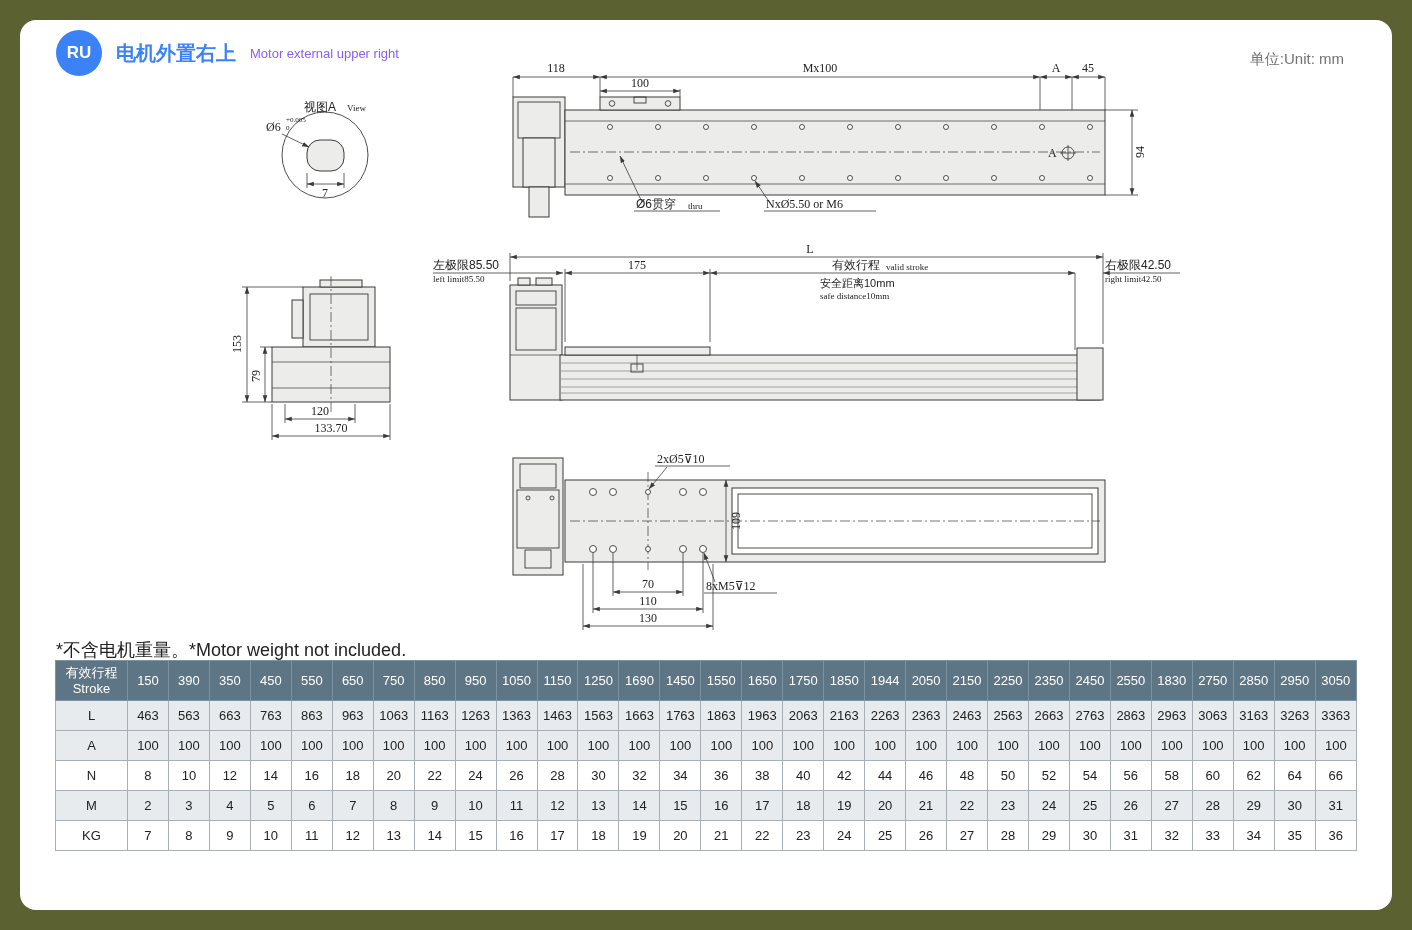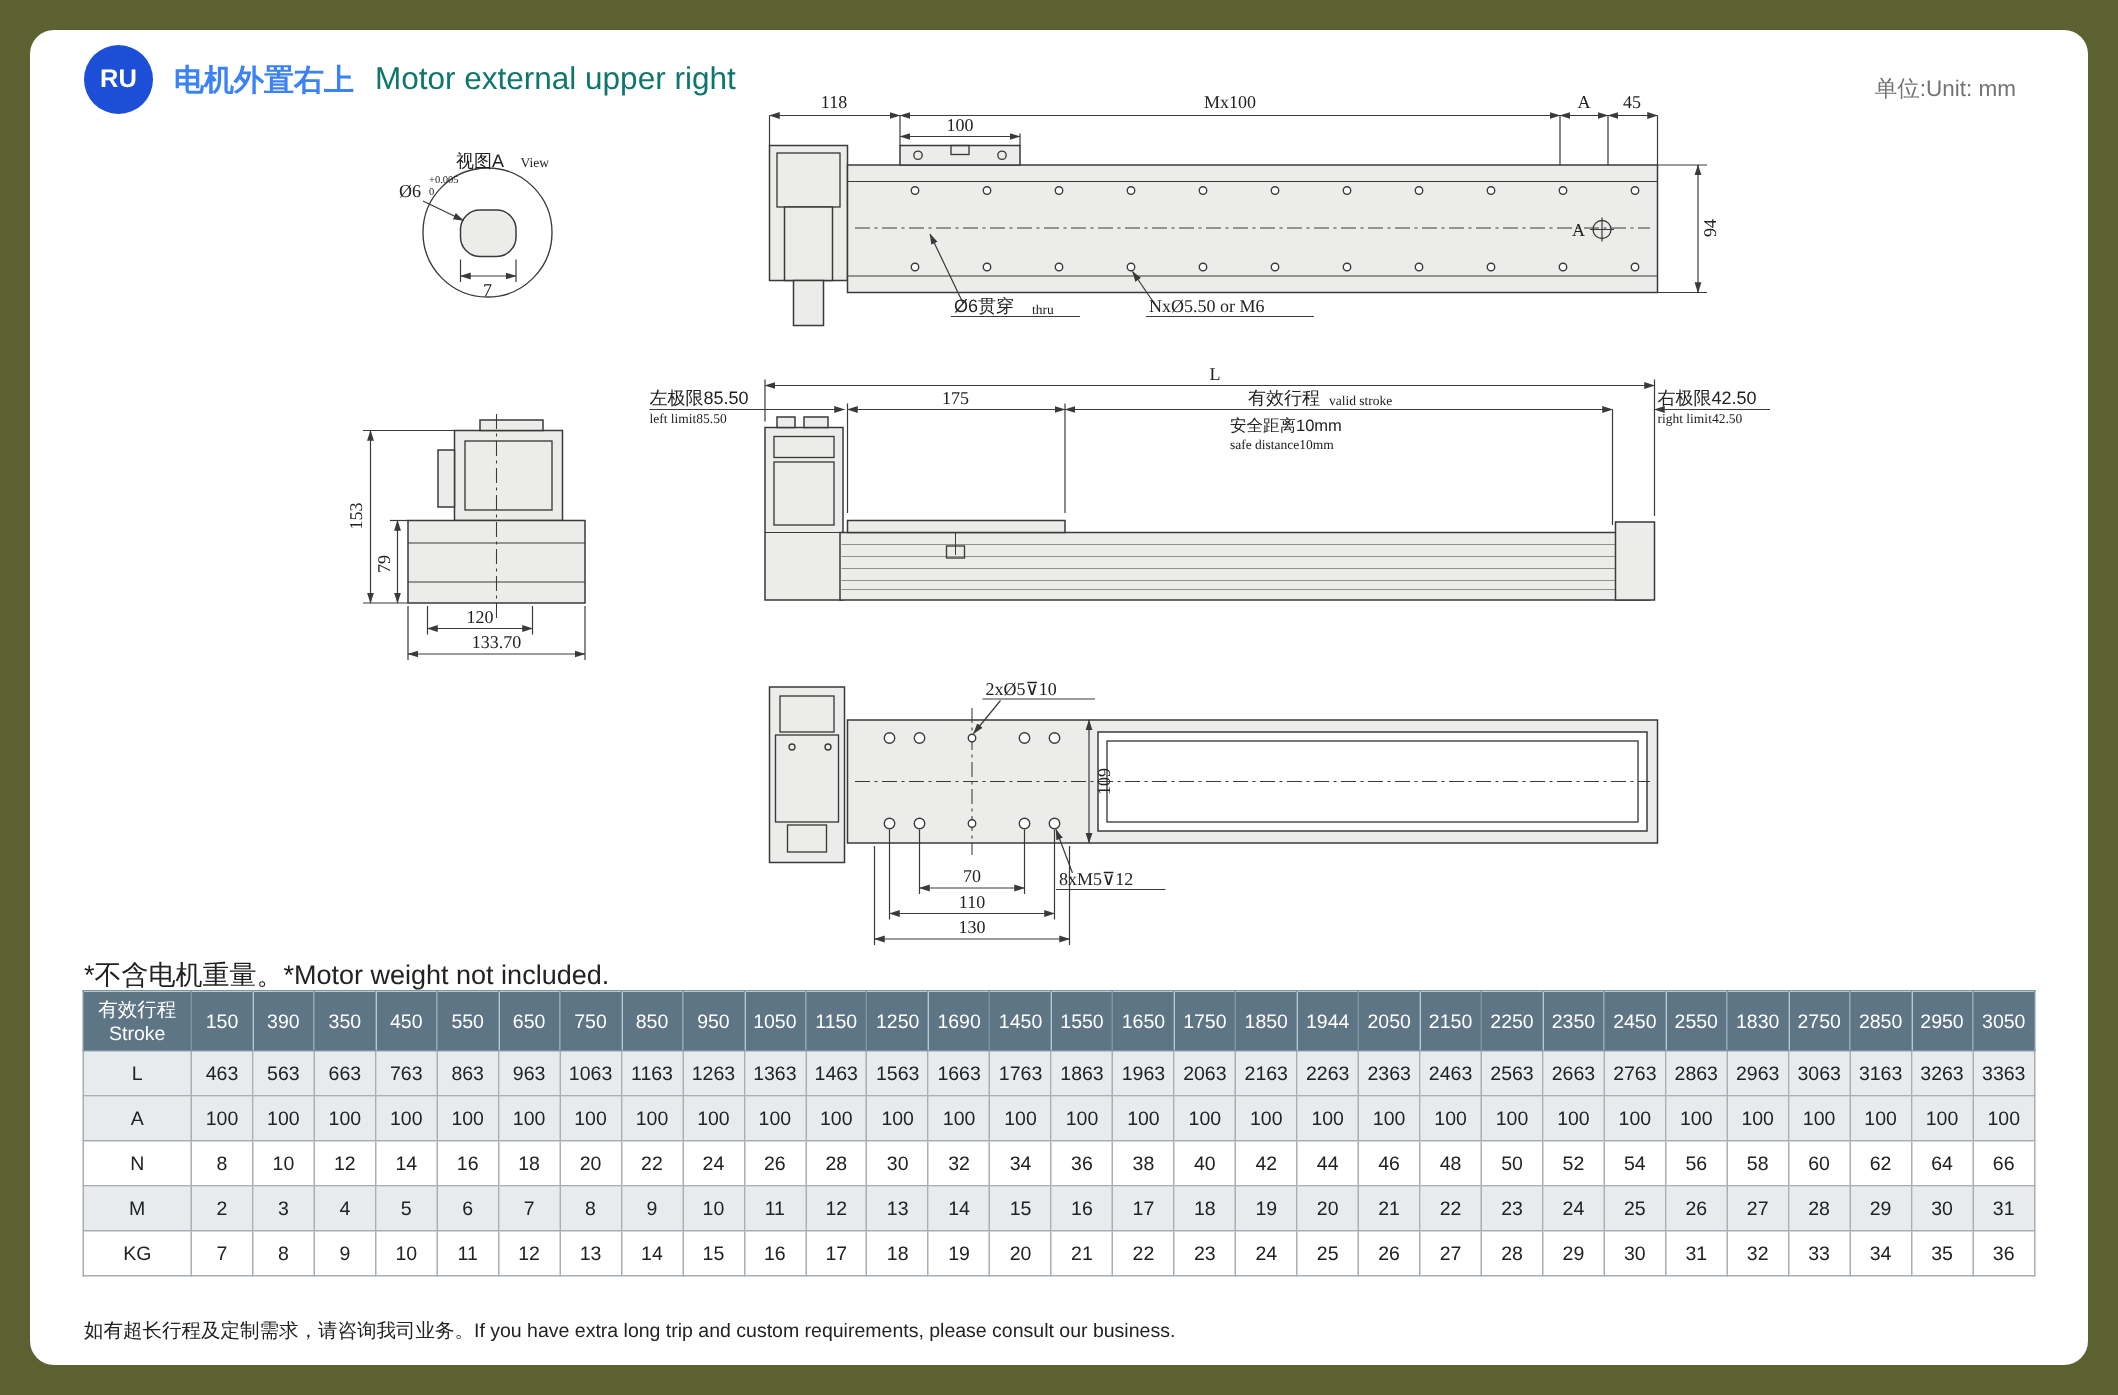--- a/index.html
+++ b/index.html
@@ -2,23 +2,23 @@
 <html><head>
 <meta charset="utf-8">
 <style>
   * { margin:0; padding:0; box-sizing:border-box; }
   html,body { width:1412px; height:930px; overflow:hidden; }
   body { background:#5c6132; font-family:"Liberation Sans","DejaVu Sans",sans-serif; position:relative; }
   .page { position:absolute; left:20px; top:20px; width:1372px; height:890px; background:#ffffff; border-radius:16px; overflow:hidden; }
 
   
   .hdr { position:absolute; left:36px; top:10px; display:flex; align-items:center; gap:14px; z-index:3; }
-  .badge { width:46px; height:46px; border-radius:50%; background:#1d4ed8; color:#fff; font-size:17px; font-weight:bold; display:flex; align-items:center; justify-content:center; }
+  .badge { width:46px; height:46px; border-radius:50%; background:#3b82f6; color:#fff; font-size:17px; font-weight:bold; display:flex; align-items:center; justify-content:center; }
   .title-zh { font-size:20px; font-weight:700; color:#3b82f6; }
-  .title-en { font-size:21px; color:#0f766e; }
+  .title-en { font-size:13px; color:#8b5cf6; }
   .unit { position:absolute; right:48px; top:30px; font-size:15px; color:#737373; z-index:3; }
 
   
   .drawings { position:absolute; left:0; top:0; z-index:1; }
   .body   { fill:#ececea; stroke:#3a3a3a; stroke-width:1; }
   .lineonly { fill:none; stroke:#3a3a3a; stroke-width:0.9; }
   .hole   { fill:#ffffff; stroke:#3a3a3a; stroke-width:0.9; }
   .thin   { stroke:#3a3a3a; stroke-width:0.7; fill:none; }
   .hatch  { stroke:#90908c; stroke-width:0.8; }
   .dash   { stroke:#3a3a3a; stroke-width:0.7; stroke-dasharray:10 3 2 3; fill:none; }
@@ -471,14 +471,13 @@
           <td>31</td>
           <td>32</td>
           <td>33</td>
           <td>34</td>
           <td>35</td>
           <td>36</td>
         </tr>
       </tbody>
   </table>
 
-  <div class="note-footer">如有超长行程及定制需求，请咨询我司业务。If you have extra long trip and custom requirements, please consult our business.</div>
 </div>
 
 </body></html>

